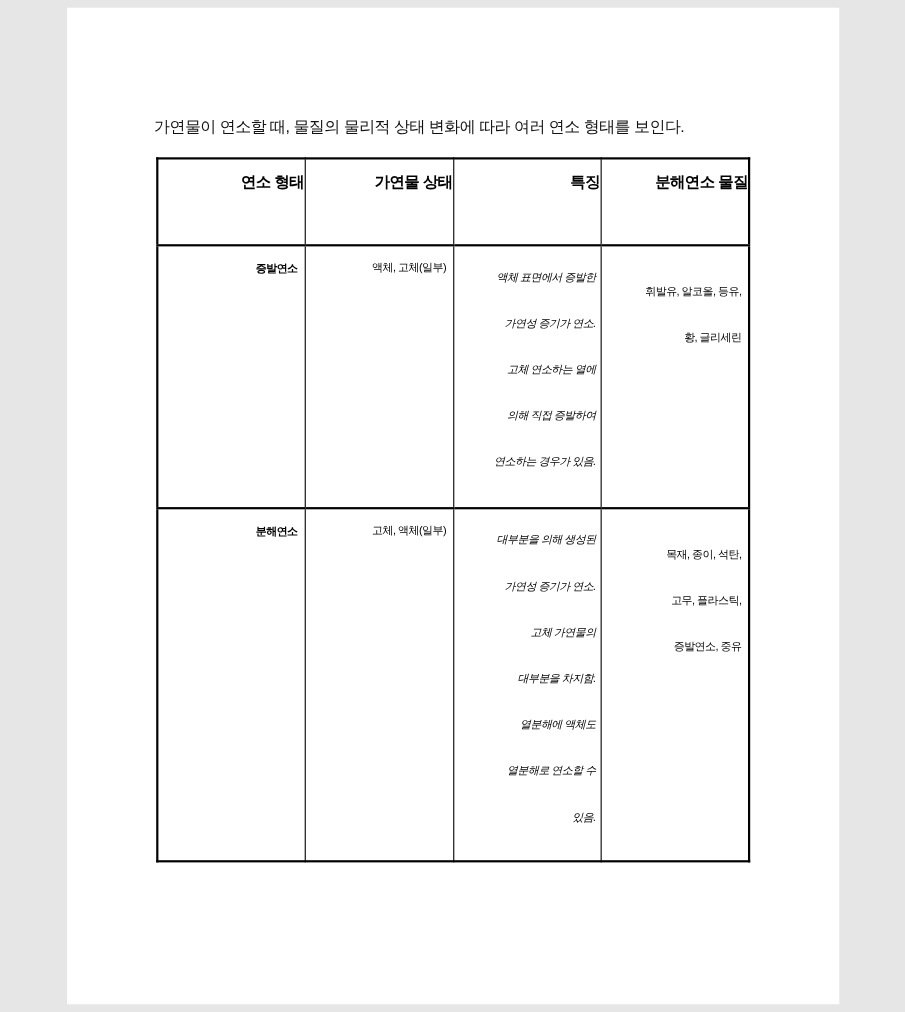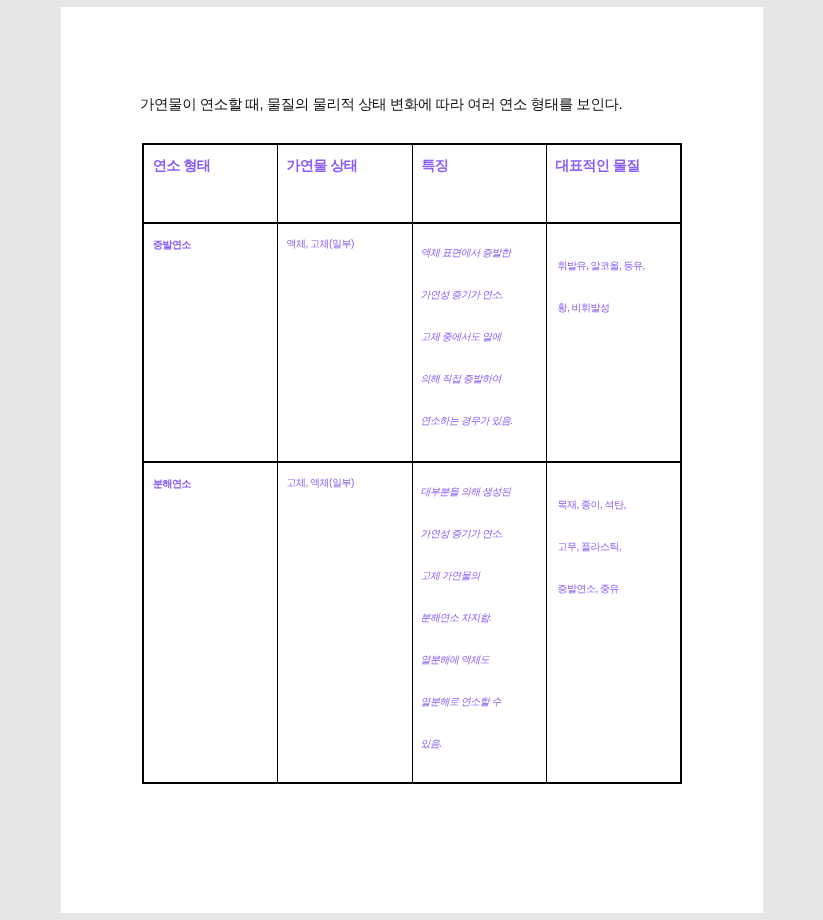--- a/index.html
+++ b/index.html
@@ -21,21 +21,21 @@
     top: 7px;
     width: 702px;
     height: 906px;
     background: #ffffff;
     overflow: hidden;
   }
 
   .intro {
     position: absolute;
     left: 79px;
-    top: 72px;
+    top: 84px;
     width: 560px;
     font-size: 14.5px;
     line-height: 20px;
     color: #111111;
     letter-spacing: -0.45px;
     white-space: nowrap;
   }
 
   .combustion-table {
     position: absolute;
@@ -49,22 +49,22 @@
 
   .combustion-table col.c-type  { width: 134px; }
   .combustion-table col.c-state { width: 135px; }
   .combustion-table col.c-feat  { width: 134px; }
   .combustion-table col.c-mat   { width: 135px; }
 
   .combustion-table th,
   .combustion-table td {
     border: 1px solid #000000;
     vertical-align: top;
-    text-align: left;
-    color: #8b5cf6;
+    text-align: right;
+    color: #000000;
     letter-spacing: -0.5px;
   }
 
   
   .combustion-table thead th {
     height: 66px;
     padding: 11px 0 0 9px;
     font-size: 14px;
     font-weight: bold;
     line-height: 18px;
@@ -128,47 +128,47 @@
       <col class="c-type">
       <col class="c-state">
       <col class="c-feat">
       <col class="c-mat">
     </colgroup>
     <thead>
       <tr>
         <th>연소 형태</th>
         <th>가연물 상태</th>
         <th>특징</th>
-        <th>대표적인 물질</th>
+        <th>분해연소 물질</th>
       </tr>
     </thead>
     <tbody>
       <tr class="row-first">
         <td class="cell-type">증발연소</td>
         <td class="cell-state">액체, 고체(일부)</td>
         <td class="cell-feature">
           <span class="feature-line">액체 표면에서 증발한</span>
           <span class="feature-line">가연성 증기가 연소.</span>
-          <span class="feature-line">고체 중에서도 열에</span>
+          <span class="feature-line">고체 연소하는 열에</span>
           <span class="feature-line">의해 직접 증발하여</span>
           <span class="feature-line">연소하는 경우가 있음.</span>
         </td>
         <td class="cell-material">
           <span class="material-line">휘발유, 알코올, 등유,</span>
-          <span class="material-line">황, 비휘발성</span>
+          <span class="material-line">황, 글리세린</span>
         </td>
       </tr>
       <tr class="row-second">
         <td class="cell-type">분해연소</td>
         <td class="cell-state">고체, 액체(일부)</td>
         <td class="cell-feature">
           <span class="feature-line">대부분을 의해 생성된</span>
           <span class="feature-line">가연성 증기가 연소.</span>
           <span class="feature-line">고체 가연물의</span>
-          <span class="feature-line">분해연소 차지함.</span>
+          <span class="feature-line">대부분을 차지함.</span>
           <span class="feature-line">열분해에 액체도</span>
           <span class="feature-line">열분해로 연소할 수</span>
           <span class="feature-line">있음.</span>
         </td>
         <td class="cell-material">
           <span class="material-line">목재, 종이, 석탄,</span>
           <span class="material-line">고무, 플라스틱,</span>
           <span class="material-line">증발연소, 중유</span>
         </td>
       </tr>

